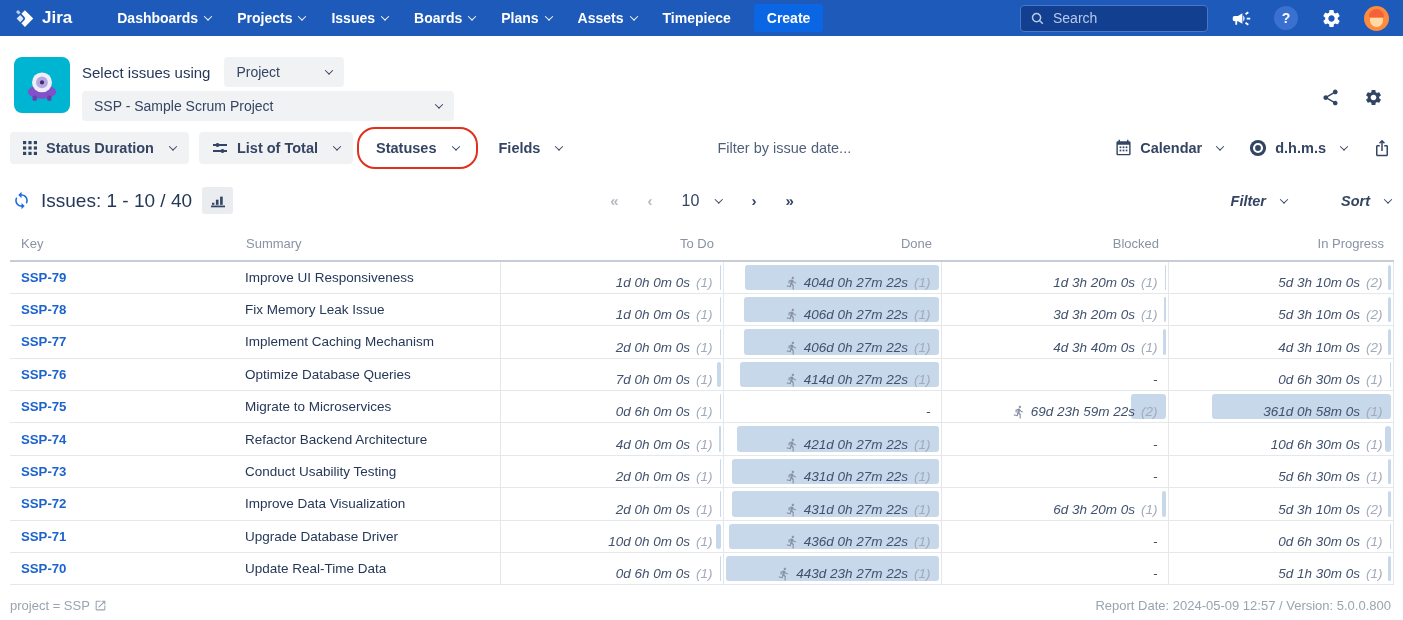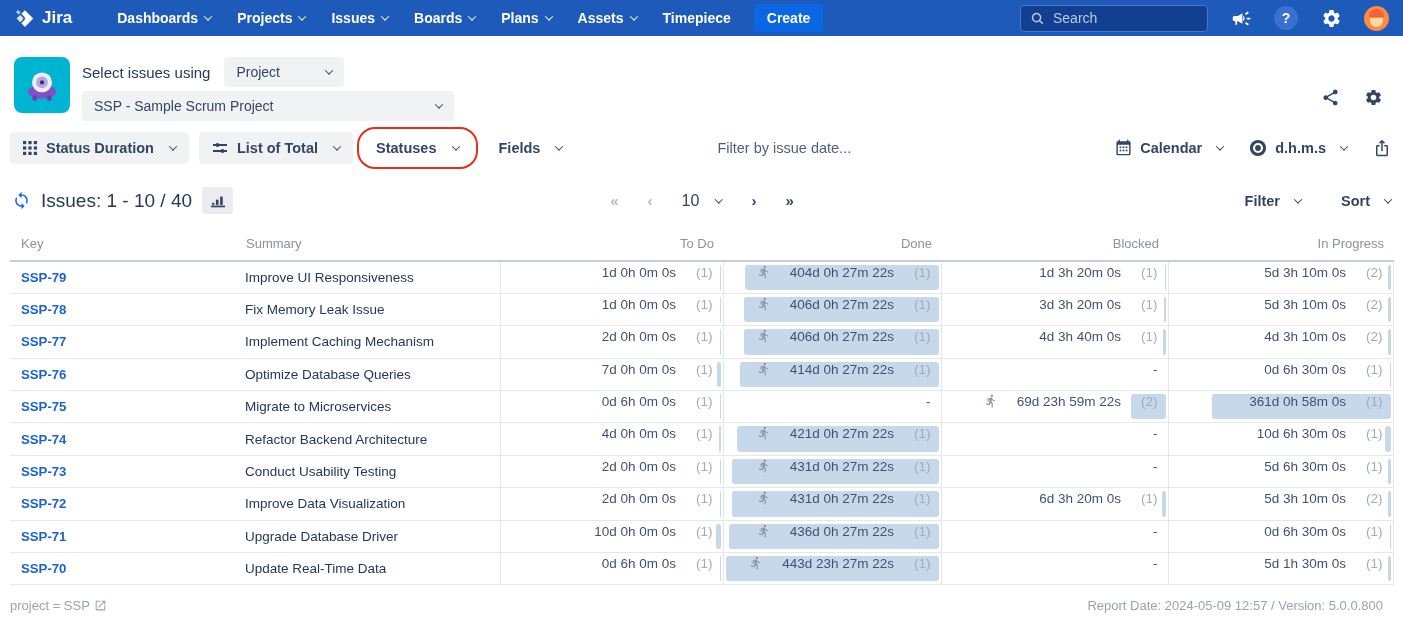--- a/index.html
+++ b/index.html
@@ -66,46 +66,46 @@
   .listbar { position:relative; display:flex; align-items:center; margin:20px 12px 0 12px; height:33px; }
   .issues-group { display:flex; align-items:center; gap:10px; }
   .issues-count { font-size:19px; color:#253858; }
   .chart-btn { width:31px; height:27px; background:#ebecf0; border-radius:3px; display:flex;
     align-items:center; justify-content:center; cursor:pointer; }
   .pager { position:absolute; left:50%; transform:translateX(-50%); display:flex;
     align-items:center; gap:30px; font-size:15px; color:#344563; }
   .pg { cursor:pointer; font-weight:700; letter-spacing:-1px; }
   .pg.disabled { color:#b3bac5; }
   .page-size { display:flex; align-items:center; gap:9px; font-size:16px; cursor:pointer; }
-  .listbar-right { margin-left:auto; display:flex; gap:40px; }
+  .listbar-right { margin-left:auto; display:flex; gap:54px;font-style:italic; }
 
   
   .tablewrap { margin:12px 10px 0 10px; }
   table { width:1383px; border-collapse:collapse; table-layout:fixed; }
   col.c0{width:225px} col.c1{width:265px} col.c2{width:223px} col.c3{width:218px}
   col.c4{width:227px} col.c5{width:225px}
   thead th { font-size:13px; font-weight:400; color:#8993a4; text-align:right;
     padding:7px 9px 9px 9px; border-bottom:2px solid #c7cdd6; }
   thead th.left { text-align:left; padding-left:11px; }
   tbody td { height:32.4px; border-bottom:1px solid #e4e7ec; font-size:13.5px; color:#42526e; }
   tbody td.val { border-left:1px solid #e4e7ec; position:relative; }
   tbody td.val:last-child { border-right:1px solid #e4e7ec; }
   td.key { padding-left:11px; }
   td.key a { color:#1c63ce; font-weight:700; font-size:13.2px; text-decoration:none; cursor:pointer; }
   td.summary { padding-left:10px; color:#253858; }
   .cellwrap { position:absolute; inset:3px 2px 3px 2px; }
   .bar { position:absolute; right:0; top:0; bottom:0; background:var(--bar-blue); border-radius:3px; }
-  .valtext { position:absolute; right:8px; top:0; bottom:0; display:flex; align-items:flex-start;
-    gap:18px; white-space:nowrap; }
+  .valtext { position:absolute; right:8px; top:0; bottom:0; display:flex; align-items:flex-end;
+    gap:4px; white-space:nowrap;font-style:italic; }
   .count { color:#a3abbb; margin-left:2px; }
   .runner { flex:0 0 auto; margin-right:1px; }
   .dash { justify-content:flex-end; }
 
   
-  .pagefoot { display:flex; align-items:center; margin:13px 20px 0 10px; font-size:13px; color:#9aa3b0; }
+  .pagefoot { display:flex; align-items:center; margin:13px 12px 0 10px; font-size:13px; color:#9aa3b0; }
   .foot-left { display:flex; align-items:center; gap:4px; cursor:pointer; }
   .foot-right { margin-left:auto; }
 
   svg { display:block; }
 </style>
 </head>
 <body>
 
 <div class="topnav">
   <div class="brand">

